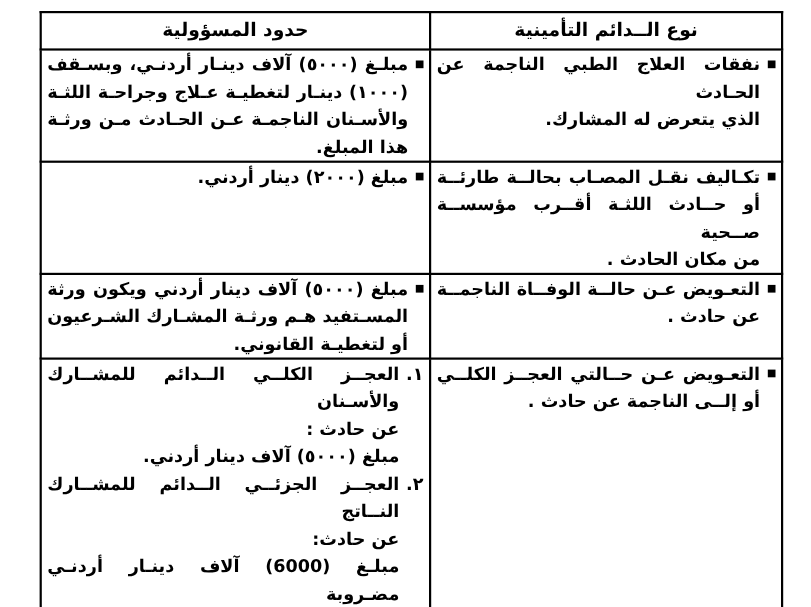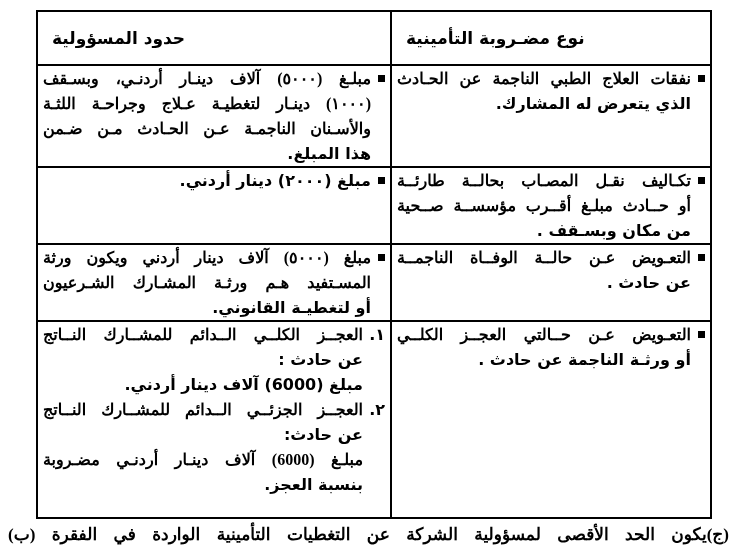--- a/index.html
+++ b/index.html
@@ -10,90 +10,90 @@
   }
   .table-wrap{padding:10px 25px 0 38px;}
   table.policy{
     border-collapse:collapse;table-layout:fixed;width:674px;
     border:2px solid #000;
   }
   col.c-benefit{width:320px;}
   col.c-limits{width:354px;}
   th,td{border:2px solid #000;vertical-align:top;padding:0 5px;}
   th{
-    text-align:left;font-size:17px;line-height:24px;height:24px;
-    font-weight:bold;padding:14px;
+    text-align:center;font-size:17px;line-height:24px;height:24px;
+    font-weight:bold;padding:4px;
   }
   td{font-size:16px;line-height:25px;}
   tr.h-r1 td{height:98px;}
   tr.h-r2 td{height:71px;}
   tr.h-r3 td{height:71px;}
   tr.h-r4 td{height:195px;}
   .bullet-item{display:flex;align-items:flex-start;}
   .sq{
     flex:none;width:7px;height:7px;background:#000;
     margin-top:9px;margin-left:7px;
   }
   .bullet-text{flex:1 1 auto;min-width:0;}
   .num-item{display:flex;align-items:flex-start;}
   .num{flex:none;width:22px;font-size:16px;line-height:25px;}
   .num-text{flex:1 1 auto;min-width:0;}
   .ln{white-space:normal;}
-  .ln.st{text-align:justify;text-align-last:justify;font-family:Liberation Serif, serif;-moz-text-align-last:justify;}
+  .ln.st{text-align:justify;text-align-last:justify;-moz-text-align-last:justify;}
   .footer{
     padding:3px 8px 0 8px;font-size:17px;line-height:26px;
   }
 </style>
 </head>
 <body>
 
 <div class="page">
   <div class="table-wrap">
     <table class="policy">
       <colgroup>
         <col class="c-benefit">
         <col class="c-limits">
       </colgroup>
       <tbody>
           <tr>
-        <th>نوع مضـروبة التأمينية</th>
+        <th>نوع الــدائم التأمينية</th>
         <th>حدود المسؤولية</th>
       </tr>
 
       <tr class="h-r1">
         <td>
           <div class="bullet-item">
             <span class="sq"></span>
             <div class="bullet-text">
                   <div class="ln st">نفقات العلاج الطبي الناجمة عن الحـادث</div>
                   <div class="ln">الذي يتعرض له المشارك.</div>
                 </div>
           </div>
         </td>
         <td>
           <div class="bullet-item">
             <span class="sq"></span>
             <div class="bullet-text">
                   <div class="ln st">مبلـغ (٥٠٠٠) آلاف دينـار أردنـي، وبسـقف</div>
                   <div class="ln st">(١٠٠٠) دينـار لتغطيـة عـلاج وجراحـة اللثـة</div>
-                  <div class="ln st">والأسـنان الناجمـة عـن الحـادث مـن ضـمن</div>
+                  <div class="ln st">والأسـنان الناجمـة عـن الحـادث مـن ورثـة</div>
                   <div class="ln">هذا المبلغ.</div>
                 </div>
           </div>
         </td>
       </tr>
 
       <tr class="h-r2">
         <td>
           <div class="bullet-item">
             <span class="sq"></span>
             <div class="bullet-text">
                   <div class="ln st">تكـاليف نقـل المصـاب بحالــة طارئــة</div>
-                  <div class="ln st">أو حــادث مبلـغ أقــرب مؤسســة صــحية</div>
-                  <div class="ln">من مكان وبسـقف .</div>
+                  <div class="ln st">أو حــادث اللثـة أقــرب مؤسســة صــحية</div>
+                  <div class="ln">من مكان الحادث .</div>
                 </div>
           </div>
         </td>
         <td>
           <div class="bullet-item">
             <span class="sq"></span>
             <div class="bullet-text">
                   <div class="ln">مبلغ (٢٠٠٠) دينار أردني.</div>
                 </div>
           </div>
@@ -121,31 +121,31 @@
           </div>
         </td>
       </tr>
 
       <tr class="h-r4">
         <td>
           <div class="bullet-item">
             <span class="sq"></span>
             <div class="bullet-text">
                   <div class="ln st">التعـويض عـن حــالتي العجــز الكلــي</div>
-                  <div class="ln">أو ورثـة الناجمة عن حادث .</div>
+                  <div class="ln">أو إلــى الناجمة عن حادث .</div>
                 </div>
           </div>
         </td>
         <td>
           <div class="num-item">
             <span class="num">١.</span>
             <div class="num-text">
-                  <div class="ln st">العجــز الكلــي الــدائم للمشــارك النــاتج</div>
+                  <div class="ln st">العجــز الكلــي الــدائم للمشــارك والأسـنان</div>
                   <div class="ln">عن حادث :</div>
-                  <div class="ln">مبلغ (6000) آلاف دينار أردني.</div>
+                  <div class="ln">مبلغ (٥٠٠٠) آلاف دينار أردني.</div>
                 </div>
           </div>
           <div class="num-item">
             <span class="num">٢.</span>
             <div class="num-text">
                   <div class="ln st">العجــز الجزئــي الــدائم للمشــارك النــاتج</div>
                   <div class="ln">عن حادث:</div>
                   <div class="ln st">مبلـغ (6000) آلاف دينـار أردنـي مضـروبة</div>
                   <div class="ln">بنسبة العجز.</div>
                 </div>

